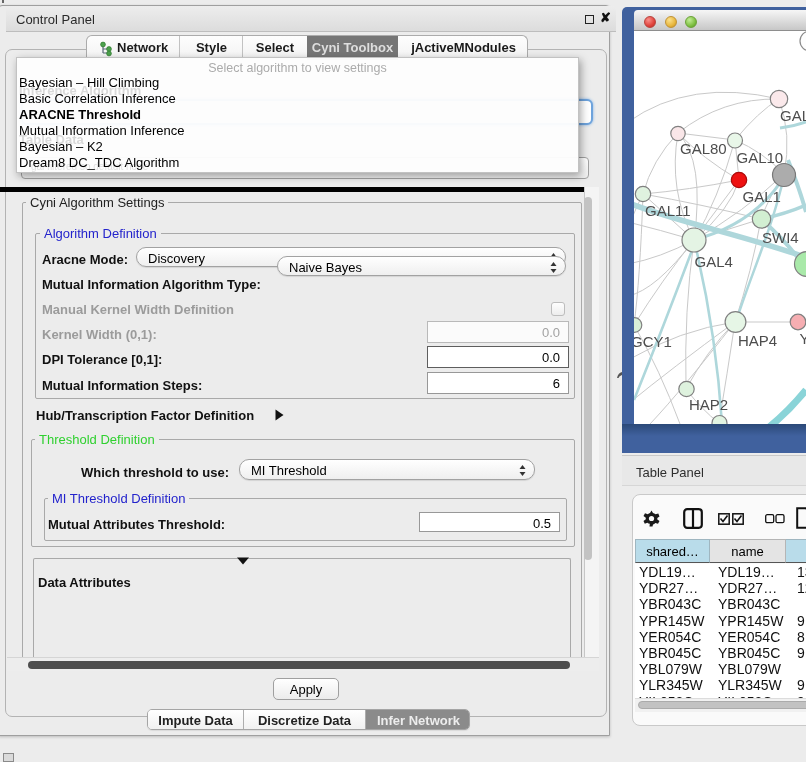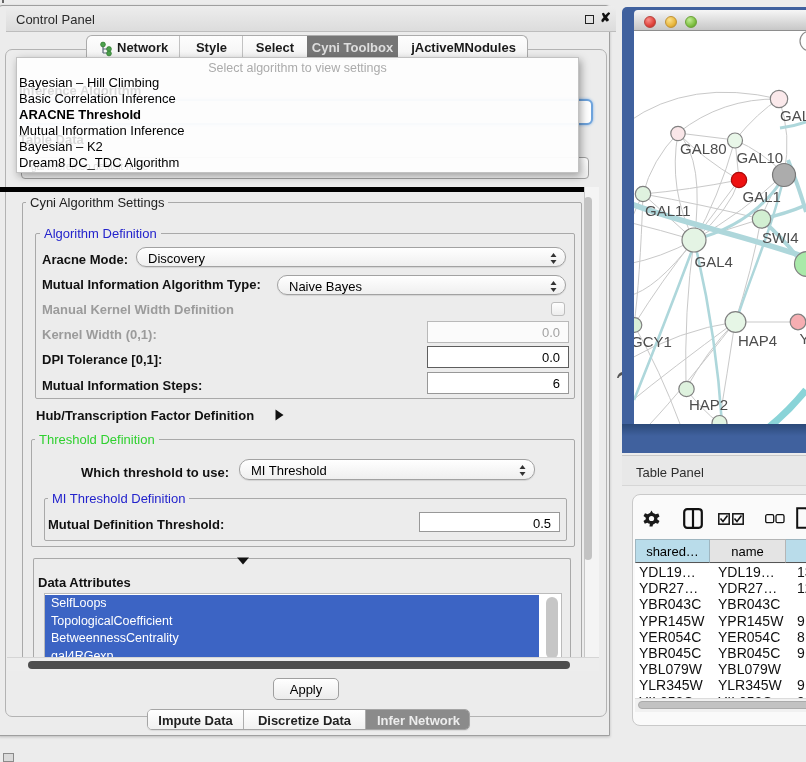--- a/index.html
+++ b/index.html
@@ -54,21 +54,21 @@
 
     <div class="lbl" style="left:43px; top:60px;">Aracne Mode:</div>
     <div class="combo" style="left:137px; top:55px; width:430px; height:20px;">
         <span class="txt">Discovery</span>
       <svg class="carr" viewBox="0 0 9 13">
           <path d="M4.5 1 L7.5 5 L1.5 5 Z M4.5 12 L7.5 8 L1.5 8 Z" fill="#333"></path>
         </svg>
     </div>
 
     <div class="lbl" style="left:43px; top:85px;">Mutual Information Algorithm Type:</div>
-    <div class="combo" style="left:278px; top:83px; width:289px; height:20px;">
+    <div class="combo" style="left:278px; top:64px; width:289px; height:20px;">
         <span class="txt">Naive Bayes</span>
       <svg class="carr" viewBox="0 0 9 13">
           <path d="M4.5 1 L7.5 5 L1.5 5 Z M4.5 12 L7.5 8 L1.5 8 Z" fill="#333"></path>
         </svg>
     </div>
 
     <div class="lbl" style="left:43px; top:110px; color:#9b9b9b;">Manual Kernel Width Definition</div>
     <div class="abs" style="left:552px; top:110px; width:14px; height:14px; border:1px solid #bdbdbd; border-radius:3px; background:linear-gradient(#fefefe,#ededed);"></div>
 
     <div class="lbl" style="left:43px; top:135px; color:#9b9b9b;">Kernel Width (0,1):</div>
@@ -92,34 +92,30 @@
     <div class="combo" style="left:240px; top:267px; width:296px; height:21px;">
         <span class="txt">MI Threshold</span>
       <svg class="carr" viewBox="0 0 9 13">
           <path d="M4.5 1 L7.5 5 L1.5 5 Z M4.5 12 L7.5 8 L1.5 8 Z" fill="#333"></path>
         </svg>
     </div>
 
     <div class="gb" style="left:45px; top:306px; width:523px; height:43px;"></div>
     <div class="gbt" style="left:49px; top:300px; color:#2323cc;">MI Threshold Definition</div>
 
-    <div class="lbl" style="left:49px; top:325px;">Mutual Definition Threshold:</div>
+    <div class="lbl" style="left:49px; top:325px;">Mutual Attributes Threshold:</div>
     <div class="tf" style="left:420px; top:320px; width:141px; height:20px; border:1px solid #989898;">0.5</div>
 
     <div class="gb" style="left:34px; top:366px; width:538px; height:120px; border-bottom:none;"></div>
     <svg class="abs" style="left:237px; top:364px;" width="14" height="10" viewBox="0 0 14 10">
         <path d="M1 1.5 L13 1.5 L7 8.5 Z" fill="#111"></path>
       </svg>
 
     <div class="lbl" style="left:39px; top:383px;">Data Attributes</div>
 
-    <div class="abs" style="left:45px; top:401px; width:518px; height:71px; background:#fff; border:1px solid #bbb; border-bottom:none; overflow:hidden;">
-      <div class="abs" style="left:0; top:1px; width:494px; height:75px; background:#3c64c4; color:#fff; font-size:12.5px; line-height:17.6px; padding-left:6px;">SelfLoops<br>TopologicalCoefficient<br>BetweennessCentrality<br>gal4RGexp</div>
-      <div class="abs" style="left:501px; top:3px; width:12px; height:62px; background:#c6c6c6; border-radius:6px;"></div>
-    </div>
   </div>
 
   <div class="abs" style="left:585px; top:181px; width:15px; height:470px; border-left:1px solid #c6c6c6; background:#f4f4f4;"></div>
   <div class="abs" style="left:585px; top:191px; width:8px; height:363px; background:#c3c3c3; border-radius:5px;"></div>
 
   <div class="abs" style="left:8px; top:651px; width:592px; height:14px; background:#ededed; border-top:1px solid #d5d5d5;"></div>
   <div class="abs" style="left:29px; top:655px; width:542px; height:8px; background:#4e4e4e; border-radius:4px;"></div>
 
   <div class="abs" style="left:274px; top:672px; width:66px; height:22px; border:1px solid #9f9f9f; border-radius:5px; background:linear-gradient(#ffffff,#ececec); font-size:13px; text-align:center; padding-top:3px;">Apply</div>
 

